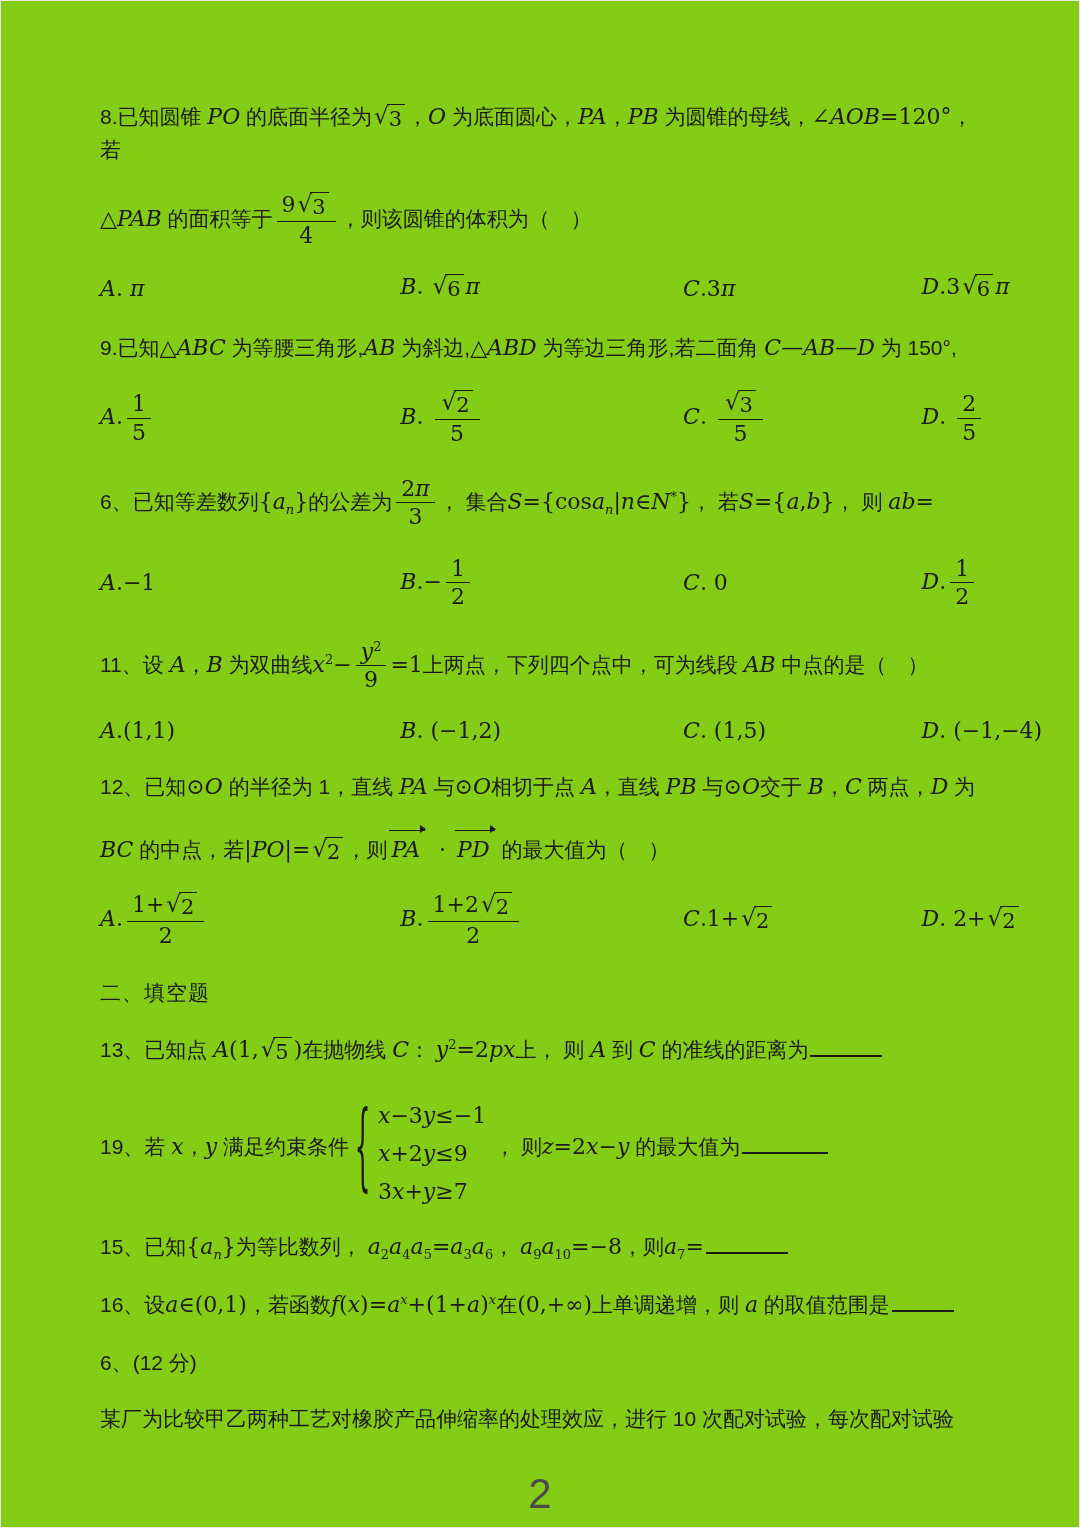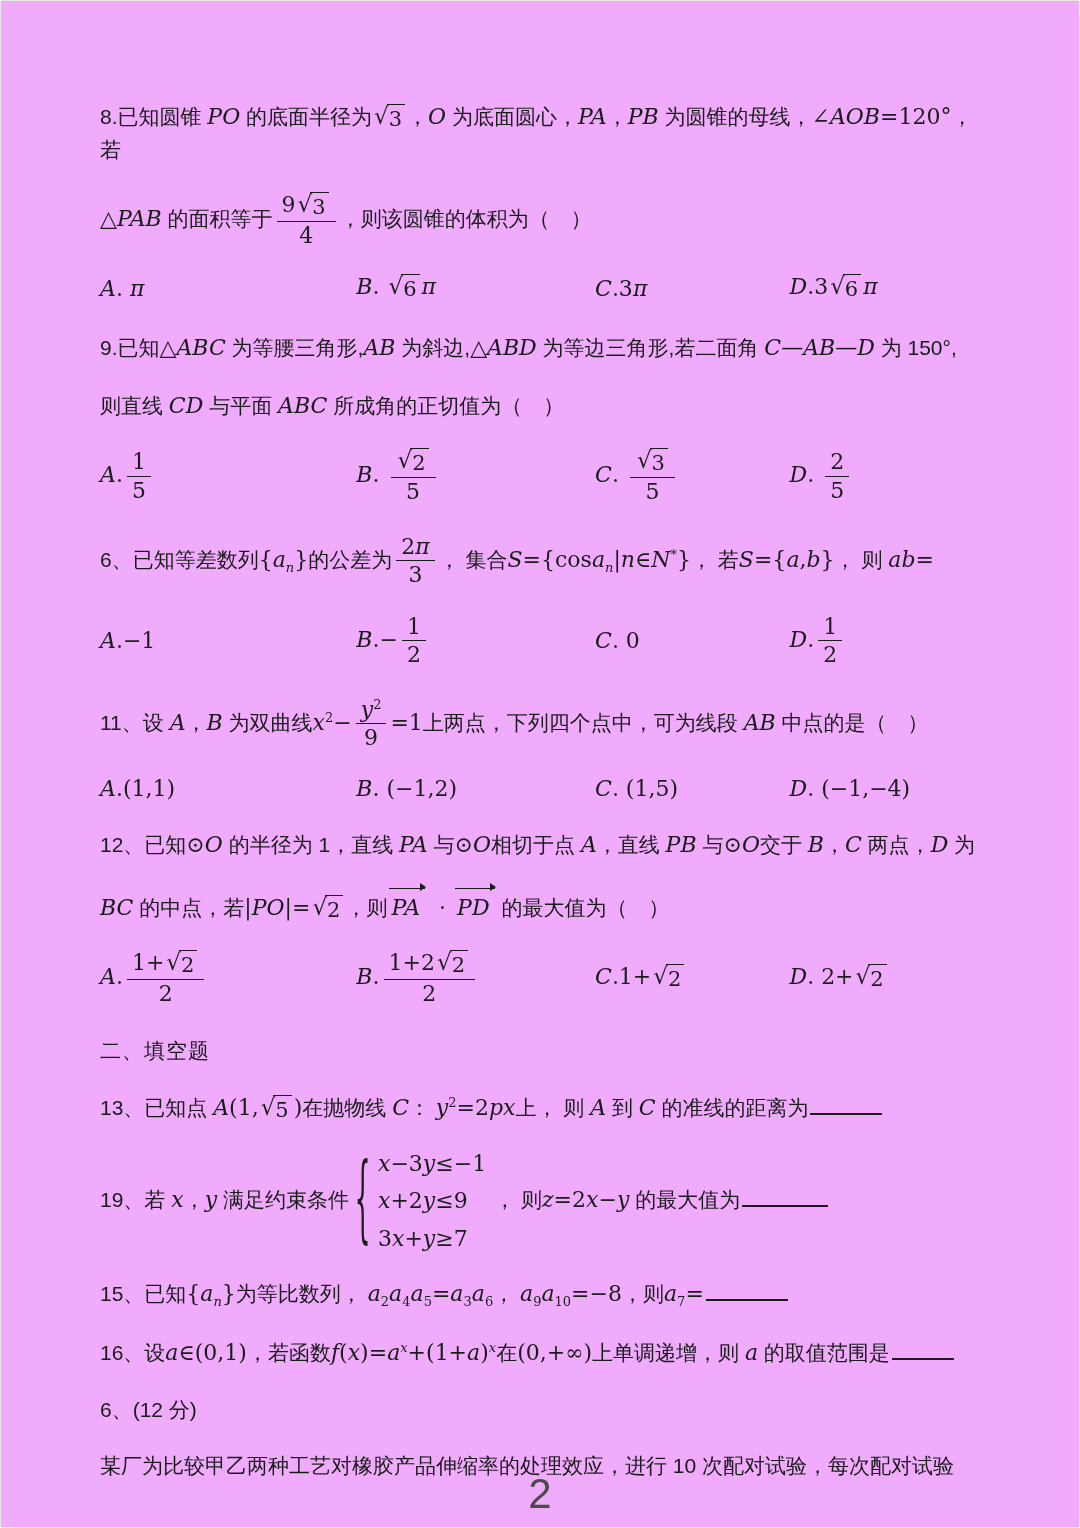--- a/index.html
+++ b/index.html
@@ -1,27 +1,27 @@
 <!DOCTYPE html>
 <html><head>
 <meta charset="utf-8">
 <style>
   html,body { margin:0; padding:0; background:#f4f4f4; }
   .page {
-    position:relative; width:1080px; height:1528px; background:#f0abfc;
+    position:relative; width:1080px; height:1528px; background:#84cc16;
     overflow:hidden; box-shadow: inset 0 0 0 1px #e9e9e9;
     color:#1b1b1b;
     font-family:"Liberation Sans", sans-serif;
   }
   #content { padding:100px 96px 0 100px; }
   .para, .heading { margin:0 0 24px 0; line-height:1.55; font-size:21px; }
   .heading { letter-spacing:1px; }
   .options {
     display:grid; grid-template-columns:29% 27% 22% 22%;
-    align-items:center; margin:0 0 27px 0; font-size:21px;
+    align-items:center; margin:0 0 27px 0; font-size:21px;gap:44px;
   }
   .opt { white-space:nowrap; }
   .cn { font-family:"Liberation Sans", sans-serif; }
   .mm { font-family:"DejaVu Serif","Liberation Serif", serif; font-size:22px; }
   .mv { font-family:"DejaVu Serif","Liberation Serif", serif; font-size:22px; font-style:italic; }
   sub.msub, sup.msup { font-family:"DejaVu Serif","Liberation Serif", serif; font-size:13px; line-height:0; }
   .it { font-style:italic; }
   
   .sqrt { display:inline-flex; align-items:flex-start; font-family:"DejaVu Serif","Liberation Serif",serif; margin:0 2px; }
   .rad { font-size:23px; line-height:1.15; }
@@ -37,21 +37,21 @@
   .fn .sqrt, .fd .sqrt { vertical-align:baseline; }
   
   .vec { position:relative; display:inline-block; font-family:"DejaVu Serif","Liberation Serif",serif;
          font-style:italic; font-size:22px; margin:0 2px; padding:5px 10px 0 2px; }
   .vec::before { content:""; position:absolute; top:2px; left:0; right:5px; border-top:1.6px solid #1b1b1b; }
   .vec::after { content:""; position:absolute; top:-2.5px; right:0; border:4px solid transparent; border-left:6px solid #1b1b1b; }
   
   .cases { display:inline-flex; align-items:center; vertical-align:middle; margin:0 8px 0 2px; }
   .brace { display:inline-block; font-family:"DejaVu Serif",serif; font-size:30px; font-weight:400;
            transform:scaleY(3.2) scaleX(0.85); transform-origin:50% 52%; margin:0 6px 0 2px; }
-  .cases-col { display:inline-flex; flex-direction:column; gap:9px; }
+  .cases-col { display:inline-flex; flex-direction:column; gap:9px;margin-top:11px; }
   .cases-row { line-height:1.3; white-space:nowrap; }
   
   .blank { display:inline-block; border-bottom:2px solid #1b1b1b; height:1.05em; vertical-align:baseline; margin-left:2px; }
   
   .page-number {
     position:absolute; left:0; right:0; bottom:10px; text-align:center;
     font-size:42px; color:#4a4a4a; font-family:"Liberation Sans",sans-serif;
   }
 </style>
 </head>
@@ -76,21 +76,20 @@
             <span class="rad">√</span>
             <span class="rdc">6</span>
           </span><span class="mv">π</span></span>
         <span class="opt"><span class="mv">C</span><span class="mm">.3</span><span class="mv">π</span></span>
         <span class="opt"><span class="mv">D</span><span class="mm">.3</span><span class="sqrt">
             <span class="rad">√</span>
             <span class="rdc">6</span>
           </span><span class="mv">π</span></span>
       </div>
       <div class="para"><span class="cn">9.已知</span><span class="mm">△</span><span class="mv">ABC</span><span class="cn"> 为等腰三角形,</span><span class="mv">AB</span><span class="cn"> 为斜边,</span><span class="mm">△</span><span class="mv">ABD</span><span class="cn"> 为等边三角形,若二面角 </span><span class="mv">C</span><span class="mm">—</span><span class="mv">AB</span><span class="mm">—</span><span class="mv">D</span><span class="cn"> 为 150°,</span></div>
-      <div class="para"><span class="cn">则直线 </span><span class="mv">CD</span><span class="cn"> 与平面 </span><span class="mv">ABC</span><span class="cn"> 所成角的正切值为（　）</span></div>
       <div class="options">
         <span class="opt"><span class="mv">A</span><span class="mm">.</span><span class="frac">
             <span class="fn"><span class="mm">1</span></span>
             <span class="fd"><span class="mm">5</span></span>
           </span></span>
         <span class="opt"><span class="mv">B</span><span class="mm">.  </span><span class="frac">
             <span class="fn"><span class="sqrt">
                 <span class="rad">√</span>
                 <span class="rdc">2</span>
               </span></span>

